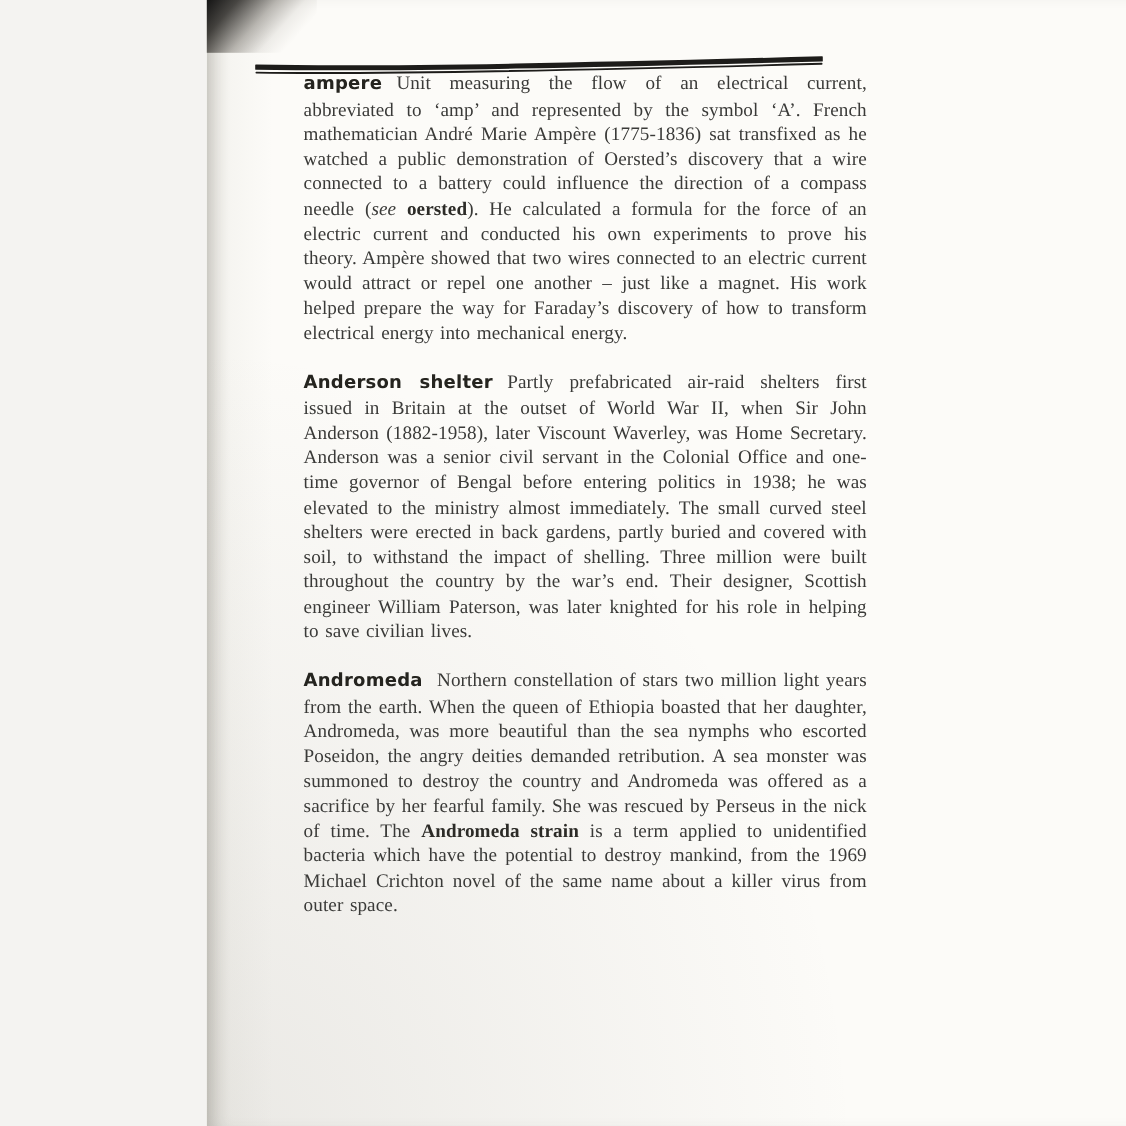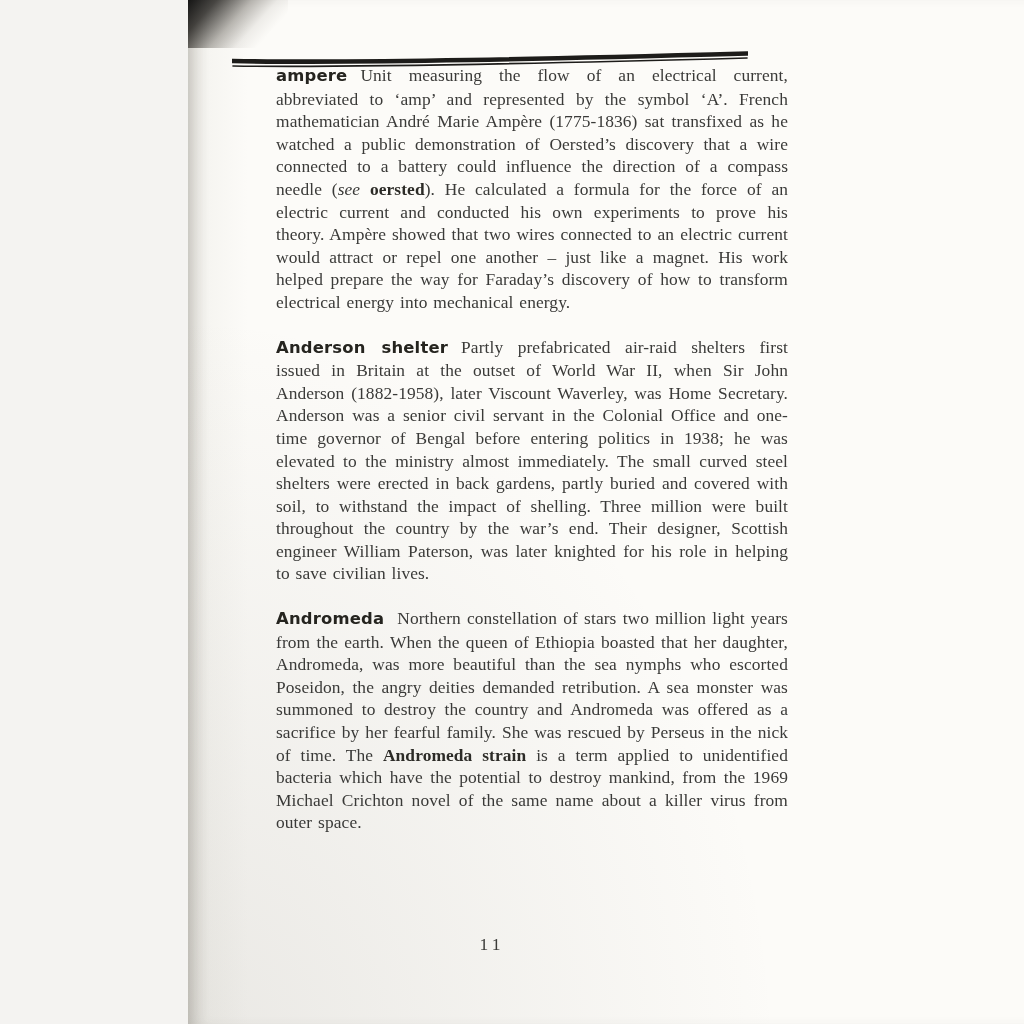--- a/index.html
+++ b/index.html
@@ -81,15 +81,14 @@
       <path d="M 1 20 C 130 22, 330 17, 515 12" fill="none" stroke="var(--c-rule, #1d1c1a)" stroke-width="1.7" stroke-linecap="round"></path>
     </svg>
   </div>
 
   <div class="content">
       <p class="entry"><b class="term">ampere</b><span>Unit measuring the flow of an electrical current, abbreviated to ‘amp’ and represented by the symbol ‘A’. French mathematician André Marie Ampère (1775-1836) sat transfixed as he watched a public demonstration of Oersted’s discovery that a wire connected to a battery could influence the direction of a compass needle (</span><i>see</i><span> </span><b class="inline-bold">oersted</b><span>). He calculated a formula for the force of an electric current and conducted his own experiments to prove his theory. Ampère showed that two wires connected to an electric current would attract or repel one another – just like a magnet. His work helped prepare the way for Faraday’s discovery of how to transform electrical energy into mechanical energy.</span></p>
       <p class="entry"><b class="term">Anderson shelter</b><span>Partly prefabricated air-raid shelters first issued in Britain at the outset of World War II, when Sir John Anderson (1882-1958), later Viscount Waverley, was Home Secretary. Anderson was a senior civil servant in the Colonial Office and one-time governor of Bengal before entering politics in 1938; he was elevated to the ministry almost immediately. The small curved steel shelters were erected in back gardens, partly buried and covered with soil, to withstand the impact of shelling. Three million were built throughout the country by the war’s end. Their designer, Scottish engineer William Paterson, was later knighted for his role in helping to save civilian lives.</span></p>
       <p class="entry"><b class="term">Andromeda</b><span>Northern constellation of stars two million light years from the earth. When the queen of Ethiopia boasted that her daughter, Andromeda, was more beautiful than the sea nymphs who escorted Poseidon, the angry deities demanded retribution. A sea monster was summoned to destroy the country and Andromeda was offered as a sacrifice by her fearful family. She was rescued by Perseus in the nick of time. The </span><b class="inline-bold">Andromeda strain</b><span> is a term applied to unidentified bacteria which have the potential to destroy mankind, from the 1969 Michael Crichton novel of the same name about a killer virus from outer space.</span></p>
     </div>
 
-  <div class="page-number">11</div>
 
 </div>
 
 </body></html>

